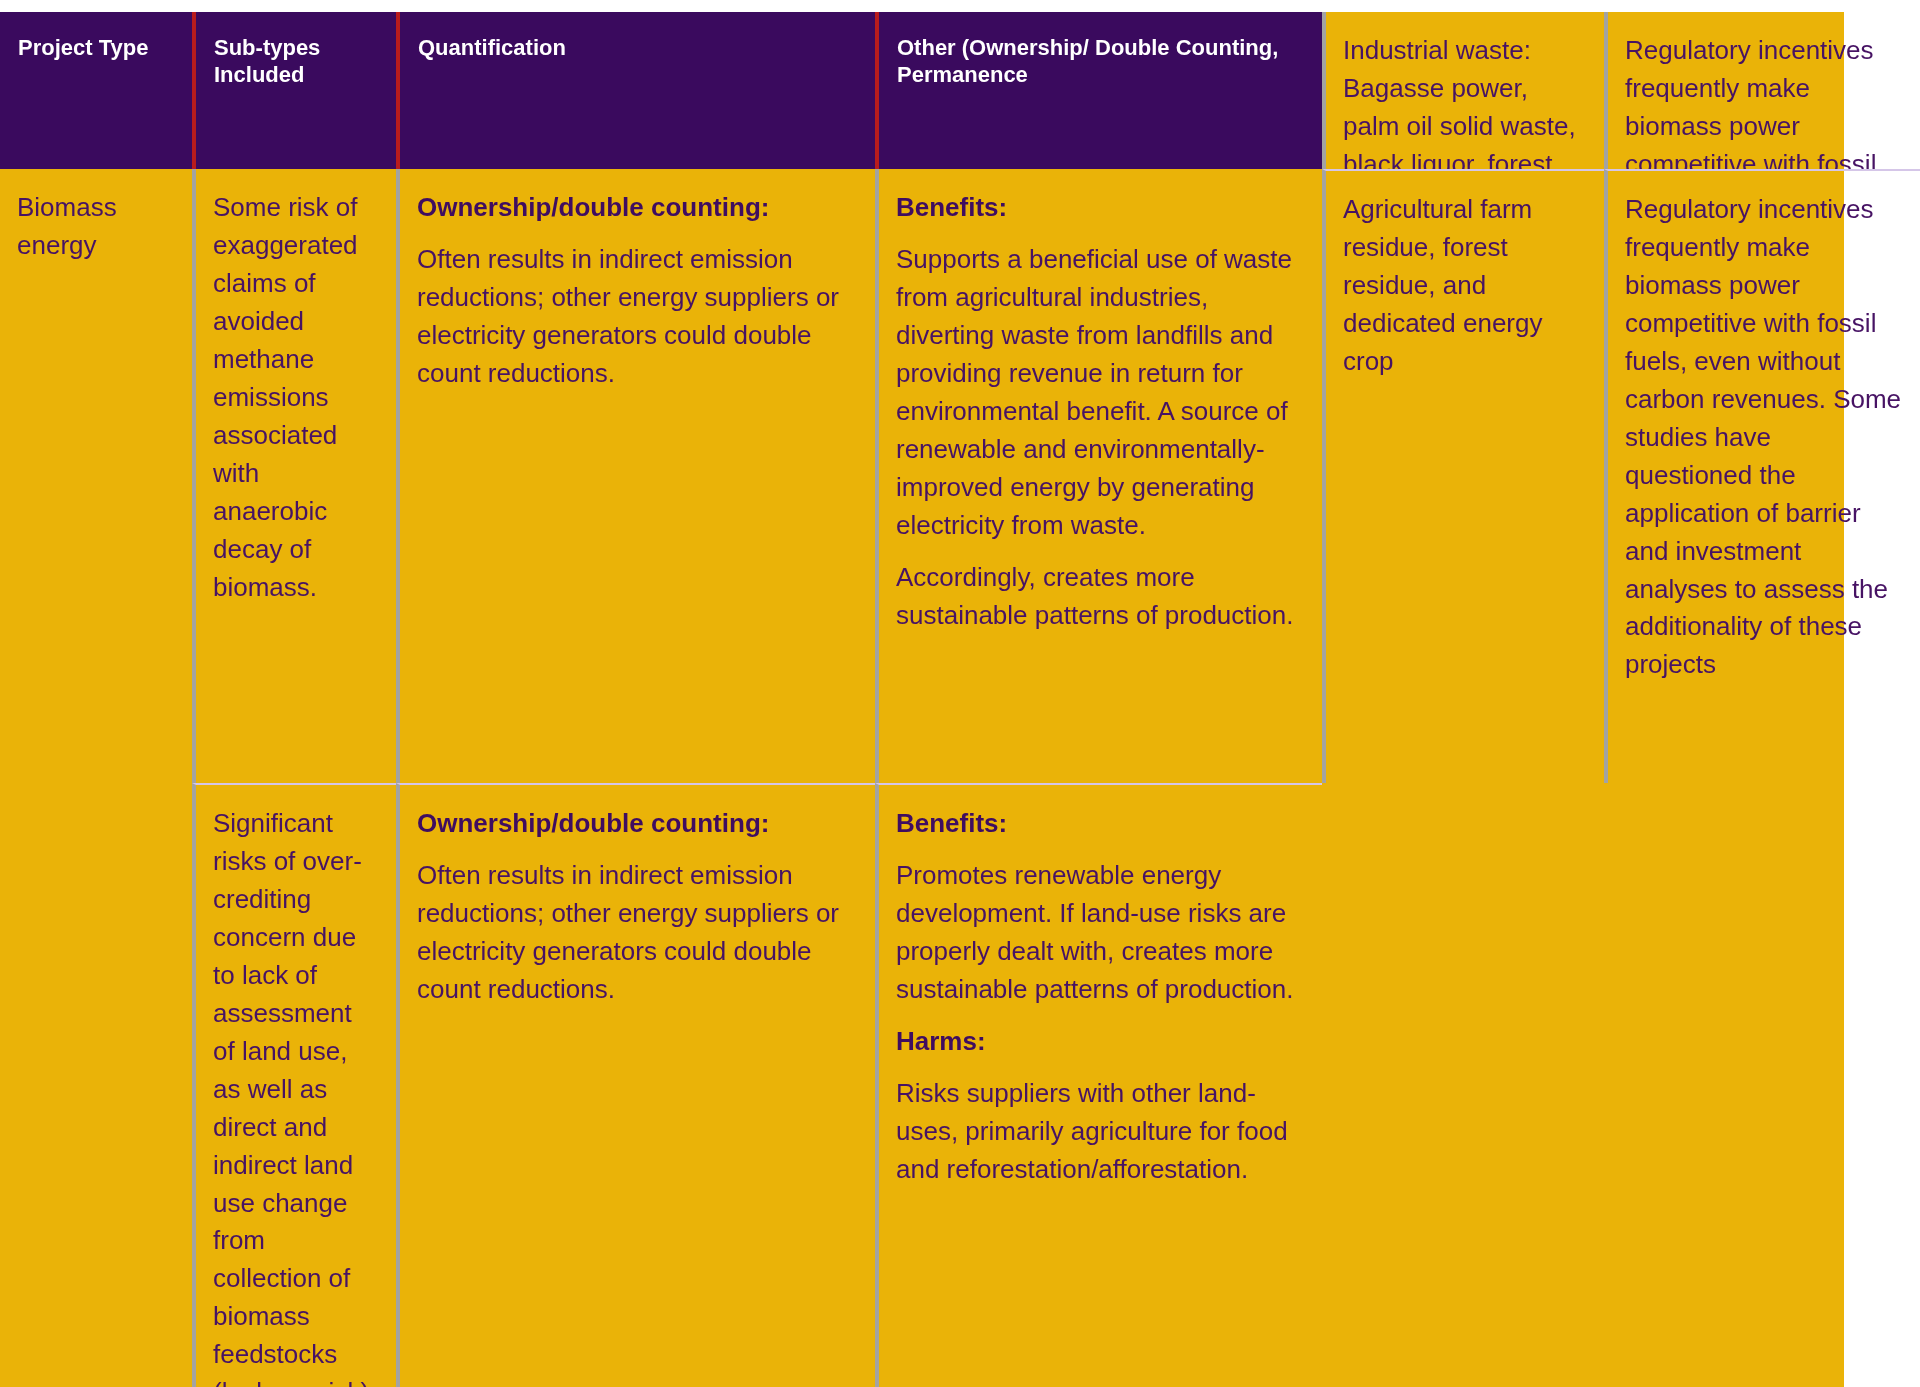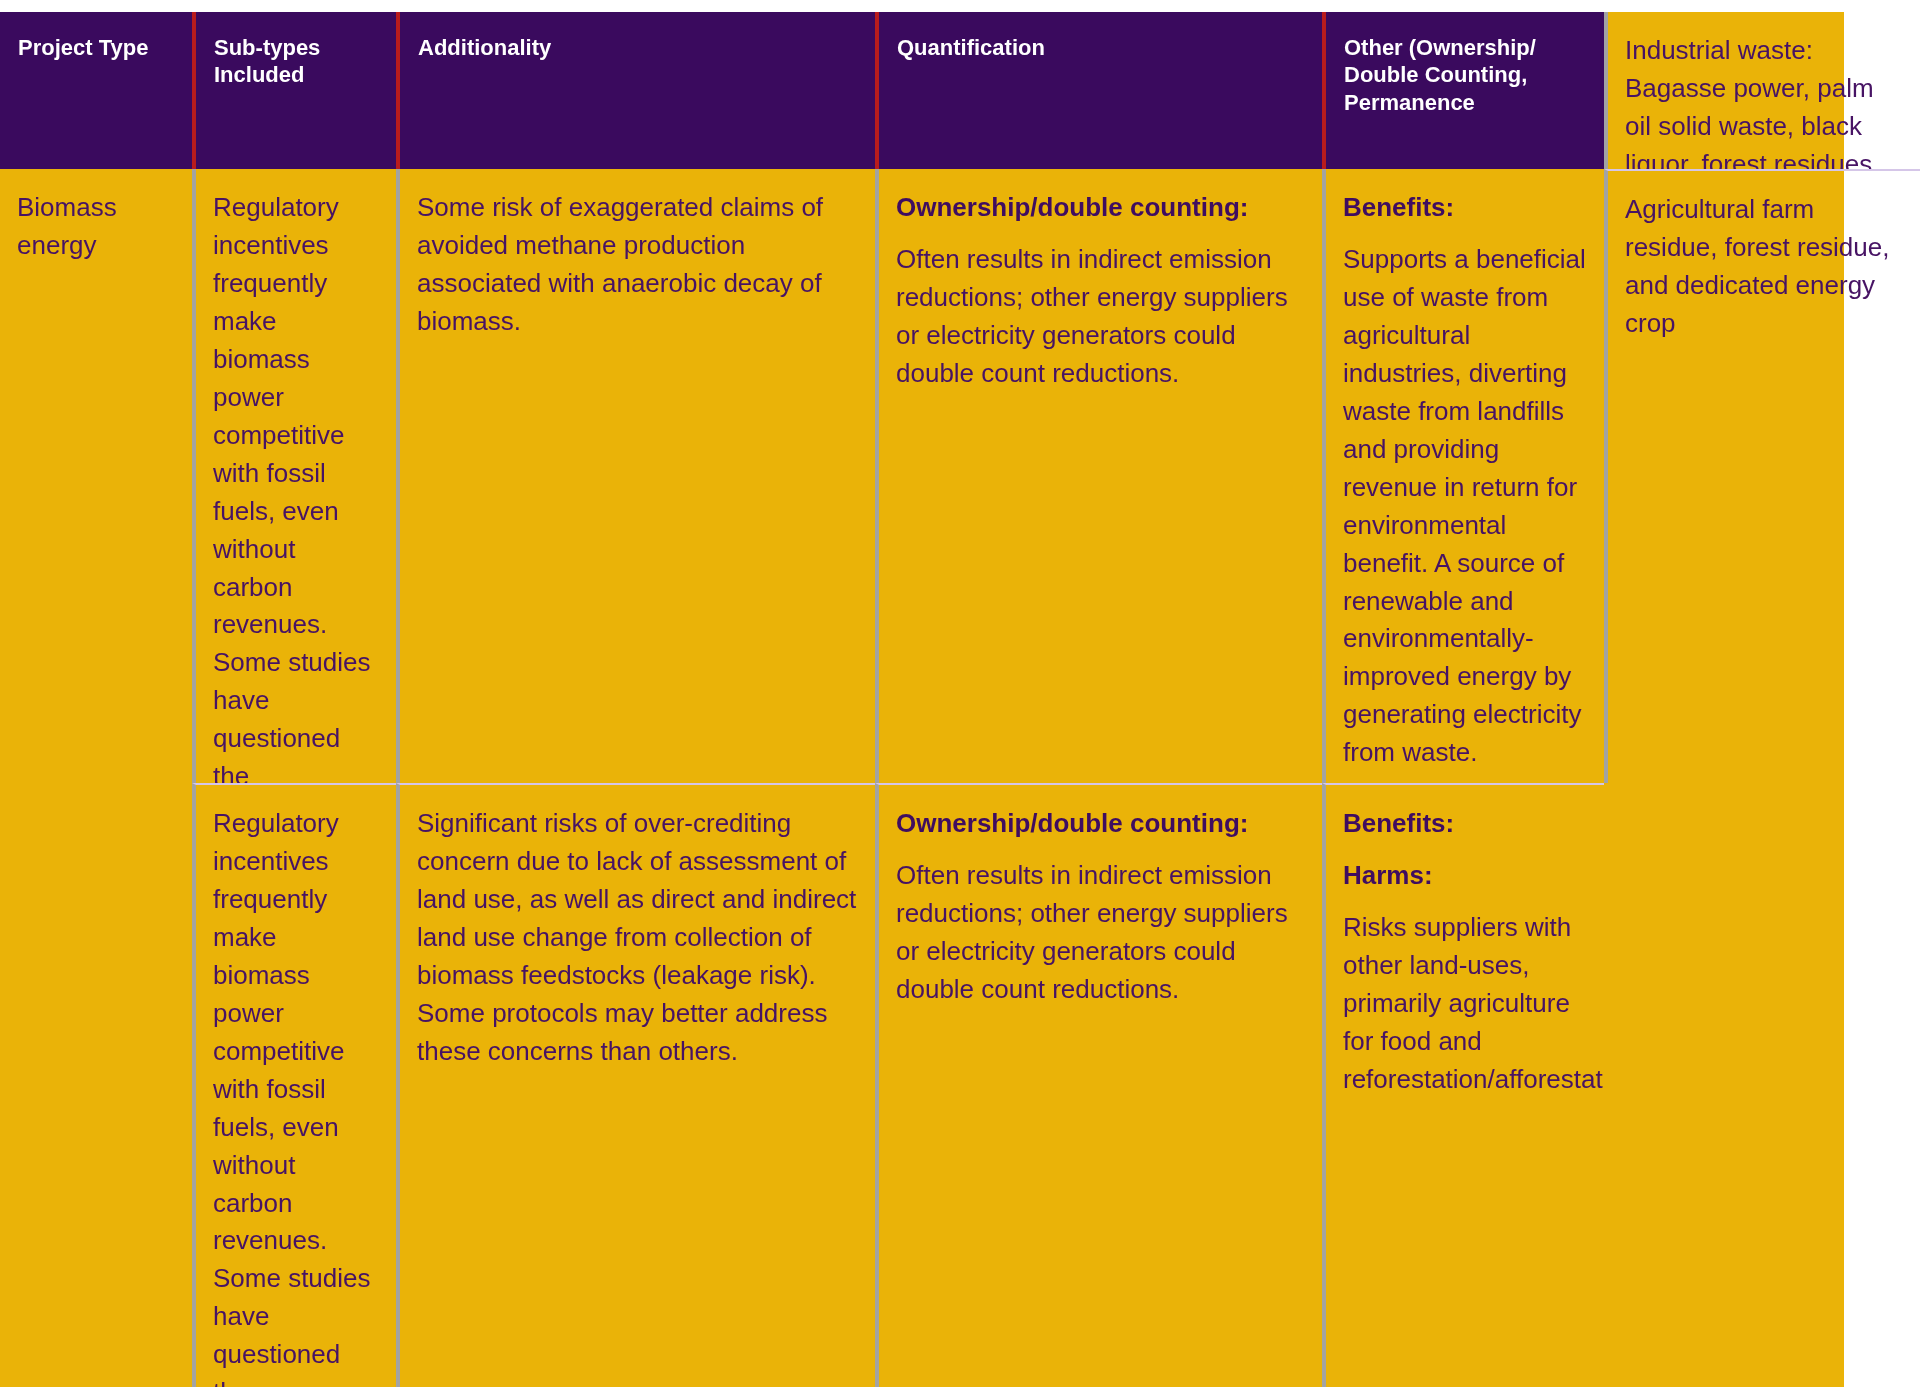--- a/index.html
+++ b/index.html
@@ -43,45 +43,45 @@
   .cell-heading { font-weight: bold; color: #3f0d60; }
   .project-cell { grid-column: 1; grid-row: 2 / span 2; }
 </style>
 </head>
 <body>
 
 <div class="offset-table">
 
   <div class="th">Project Type</div>
   <div class="th bl">Sub-types Included</div>
-  <div class="th bl">Additionality</div>
   <div class="th bl">Quantification</div>
   <div class="th bl">Other (Ownership/ Double Counting, Permanence</div>
 
   <div class="td project-cell">Biomass energy</div>
 
   <div class="td bl">Industrial waste: Bagasse power, palm oil solid waste, black liquor, forest residues, sawmill waste, industrial waste, biodiesel from waste oil</div>
   <div class="td bl">Regulatory incentives frequently make biomass power competitive with fossil fuels, even without carbon revenues. Some studies have questioned the application of barrier and investment analyses to assess the additionality of these projects</div>
-  <div class="td bl">Some risk of exaggerated claims of avoided methane production associated with anaerobic decay of biomass.</div>
+  <div class="td bl">Some risk of exaggerated claims of avoided methane emissions associated with anaerobic decay of biomass.</div>
   <div class="td bl">
     <p class="cell-heading">Ownership/double counting:</p>
     <p>Often results in indirect emission reductions; other energy suppliers or electricity generators could double count reductions.</p>
   </div>
   <div class="td bl">
     <p class="cell-heading">Benefits:</p>
     <p>Supports a beneficial use of waste from agricultural industries, diverting waste from landfills and providing revenue in return for environmental benefit. A source of renewable and environmentally-improved energy by generating electricity from waste.</p>
     <p>Accordingly, creates more sustainable patterns of production.</p>
   </div>
 
   <div class="td bl bt">Agricultural farm residue, forest residue, and dedicated energy crop</div>
   <div class="td bl bt">Regulatory incentives frequently make biomass power competitive with fossil fuels, even without carbon revenues. Some studies have questioned the application of barrier and investment analyses to assess the additionality of these projects</div>
   <div class="td bl bt">Significant risks of over-crediting concern due to lack of assessment of land use, as well as direct and indirect land use change from collection of biomass feedstocks (leakage risk). Some protocols may better address these concerns than others.</div>
   <div class="td bl bt">
     <p class="cell-heading">Ownership/double counting:</p>
     <p>Often results in indirect emission reductions; other energy suppliers or electricity generators could double count reductions.</p>
   </div>
   <div class="td bl bt">
     <p class="cell-heading">Benefits:</p>
+    <p>Promotes renewable energy development. If land-use risks are properly dealt with, creates more sustainable patterns of production.</p>
     <p class="cell-heading">Harms:</p>
     <p>Risks suppliers with other land-uses, primarily agriculture for food and reforestation/afforestation.</p>
   </div>
 
 </div>
 
 </body></html>

